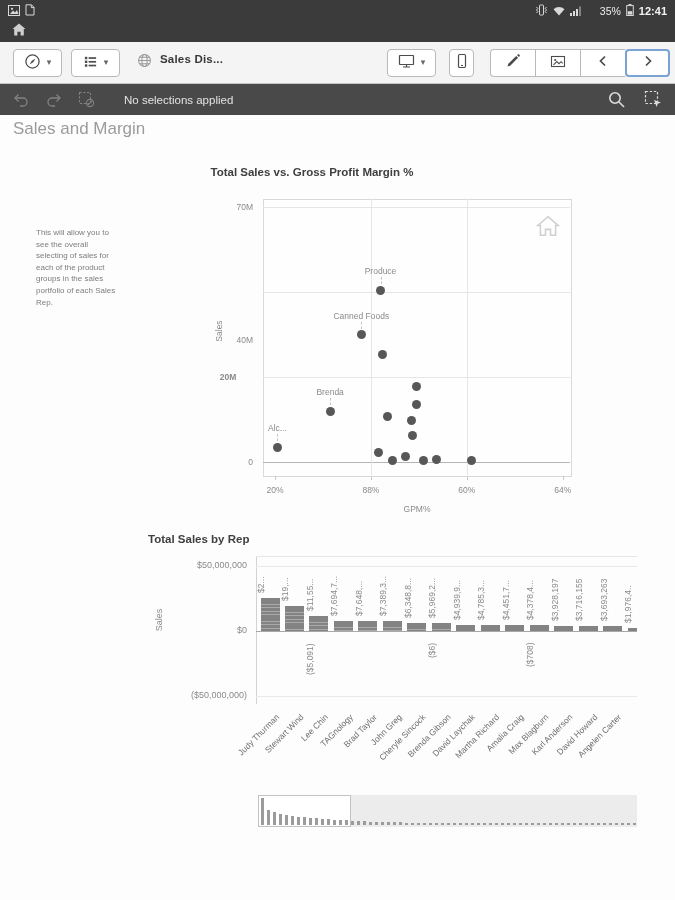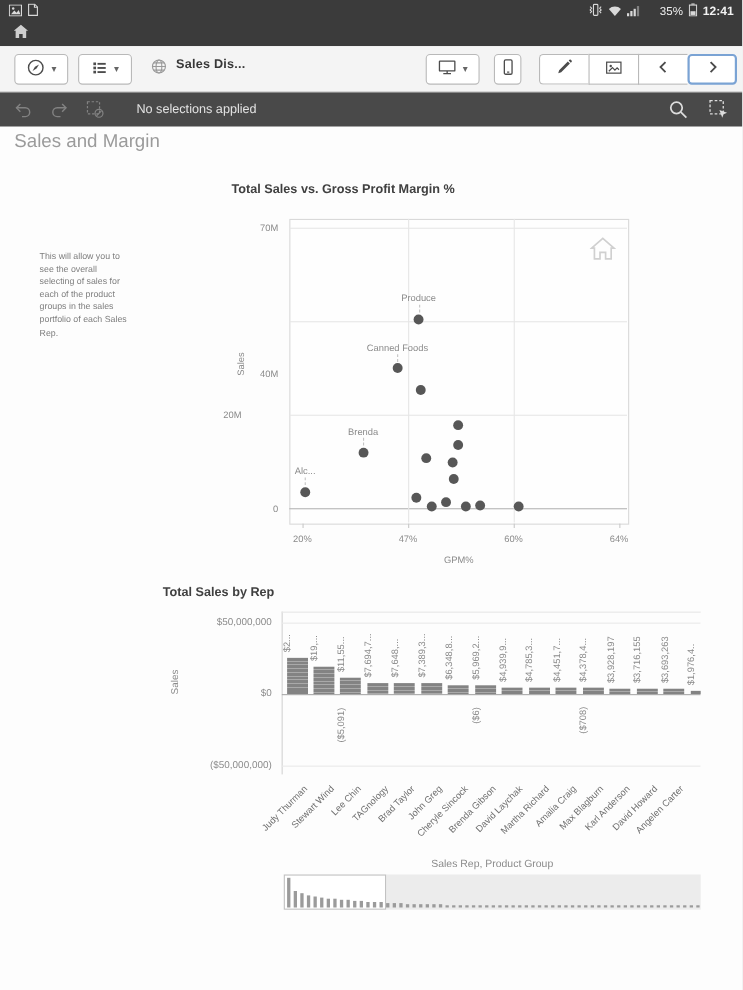--- a/index.html
+++ b/index.html
@@ -295,21 +295,20 @@
       <div class="bar" style="position: absolute; left: 298.14px; top: 68.891px; width: 19px; height: 5.109px;"></div>
       <div class="rotlabel" style="position: absolute; left: 303.64px; top: 54.891px;">$3,928,197</div>
       <div class="bar" style="position: absolute; left: 322.61px; top: 69.164px; width: 19px; height: 4.836px;"></div>
       <div class="rotlabel" style="position: absolute; left: 328.11px; top: 55.164px;">$3,716,155</div>
       <div class="bar" style="position: absolute; left: 347.08px; top: 69.203px; width: 19px; height: 4.797px;"></div>
       <div class="rotlabel" style="position: absolute; left: 352.58px; top: 55.203px;">$3,693,263</div>
       <div class="bar" style="position: absolute; left: 371.55px; top: 71.4px; width: 19px; height: 2.6px;"></div>
       <div class="rotlabel" style="position: absolute; left: 377.05px; top: 57.4px;">$1,976,4..</div>
     </div>
 
-  <div class="minimaplabel">Sales Rep,  Product Group</div>
   <div class="minimapstrip" id="minimap-strip">
     <div class="minimapview"></div>
   <div class="mmbar" style="position: absolute; left: 3px; bottom: 2px; width: 2.5px; height: 27px; background: rgb(155, 155, 155);"></div>
       <div class="mmbar" style="position: absolute; left: 9px; bottom: 2px; width: 2.5px; height: 15px; background: rgb(155, 155, 155);"></div>
       <div class="mmbar" style="position: absolute; left: 15px; bottom: 2px; width: 2.5px; height: 13px; background: rgb(155, 155, 155);"></div>
       <div class="mmbar" style="position: absolute; left: 21px; bottom: 2px; width: 2.5px; height: 11px; background: rgb(155, 155, 155);"></div>
       <div class="mmbar" style="position: absolute; left: 27px; bottom: 2px; width: 2.5px; height: 10px; background: rgb(155, 155, 155);"></div>
       <div class="mmbar" style="position: absolute; left: 33px; bottom: 2px; width: 2.5px; height: 9px; background: rgb(155, 155, 155);"></div>
       <div class="mmbar" style="position: absolute; left: 39px; bottom: 2px; width: 2.5px; height: 8px; background: rgb(155, 155, 155);"></div>
       <div class="mmbar" style="position: absolute; left: 45px; bottom: 2px; width: 2.5px; height: 8px; background: rgb(155, 155, 155);"></div>
@@ -367,31 +366,31 @@
       <div class="mmbar" style="position: absolute; left: 357px; bottom: 2px; width: 2.5px; height: 2px; background: rgb(155, 155, 155);"></div>
       <div class="mmbar" style="position: absolute; left: 363px; bottom: 2px; width: 2.5px; height: 2px; background: rgb(155, 155, 155);"></div>
       <div class="mmbar" style="position: absolute; left: 369px; bottom: 2px; width: 2.5px; height: 2px; background: rgb(155, 155, 155);"></div>
       <div class="mmbar" style="position: absolute; left: 375px; bottom: 2px; width: 2.5px; height: 2px; background: rgb(155, 155, 155);"></div>
     </div>
 
   <div id="gen-layer" style="position:absolute;left:0;top:0;width:675px;height:900px;pointer-events:none;">
       <div class="genline" style="position: absolute; left: 263px; top: 462.262px; width: 307px; height: 1px; background: rgb(181, 181, 181);"></div>
       <div class="axlabel" style="position: absolute; left: 203px; top: 457.262px; width: 50px; text-align: right;">0</div>
       <div class="genline" style="position: absolute; left: 263px; top: 377.338px; width: 307px; height: 1px; background: rgb(230, 230, 230);"></div>
-      <div class="axlabel" style="position: absolute; left: 203px; top: 372.338px; width: 50px; text-align: left;">20M</div>
+      <div class="axlabel" style="position: absolute; left: 203px; top: 372.338px; width: 50px; text-align: center; font-weight: bold;">20M</div>
       <div class="genline" style="position: absolute; left: 263px; top: 292.415px; width: 307px; height: 1px; background: rgb(230, 230, 230);"></div>
       <div class="axlabel" style="position: absolute; left: 203px; top: 287.415px; width: 50px; text-align: right; margin-top: 48px;">40M</div>
       <div class="genline" style="position: absolute; left: 263px; top: 207.492px; width: 307px; height: 1px; background: rgb(230, 230, 230);"></div>
       <div class="axlabel" style="position: absolute; left: 203px; top: 202.492px; width: 50px; text-align: right;">70M</div>
       <div class="genline" style="position: absolute; left: 370.93px; top: 199px; width: 1px; height: 276px; background: rgb(230, 230, 230);"></div>
       <div class="genline" style="position: absolute; left: 466.867px; top: 199px; width: 1px; height: 276px; background: rgb(230, 230, 230);"></div>
       <div class="genline" style="position: absolute; left: 274.992px; top: 476px; width: 1px; height: 4px; background: rgb(201, 201, 201);"></div>
       <div class="axlabel" style="position: absolute; left: 254.992px; top: 485px; width: 40px; text-align: center;">20%</div>
       <div class="genline" style="position: absolute; left: 370.93px; top: 476px; width: 1px; height: 4px; background: rgb(201, 201, 201);"></div>
-      <div class="axlabel" style="position: absolute; left: 350.93px; top: 485px; width: 40px; text-align: center;">47%</div>
+      <div class="axlabel" style="position: absolute; left: 350.93px; top: 485px; width: 40px; text-align: center;">88%</div>
       <div class="genline" style="position: absolute; left: 466.867px; top: 476px; width: 1px; height: 4px; background: rgb(201, 201, 201);"></div>
       <div class="axlabel" style="position: absolute; left: 446.867px; top: 485px; width: 40px; text-align: center;">60%</div>
       <div class="genline" style="position: absolute; left: 562.805px; top: 476px; width: 1px; height: 4px; background: rgb(201, 201, 201);"></div>
       <div class="axlabel" style="position: absolute; left: 542.805px; top: 485px; width: 40px; text-align: center;">64%</div>
       <div class="pt" style="position: absolute; left: 376.023px; top: 285.792px;"></div>
       <div class="axlabel" style="position: absolute; left: 320.523px; top: 266.292px; width: 120px; text-align: center;">Produce</div>
       <div class="genline" style="position: absolute; left: 380.523px; top: 277.292px; width: 0px; height: 7px; border-left: 1px dashed rgb(196, 196, 196);"></div>
       <div class="pt" style="position: absolute; left: 356.836px; top: 330.377px;"></div>
       <div class="axlabel" style="position: absolute; left: 301.336px; top: 310.877px; width: 120px; text-align: center;">Canned Foods</div>
       <div class="genline" style="position: absolute; left: 361.336px; top: 321.877px; width: 0px; height: 7px; border-left: 1px dashed rgb(196, 196, 196);"></div>

